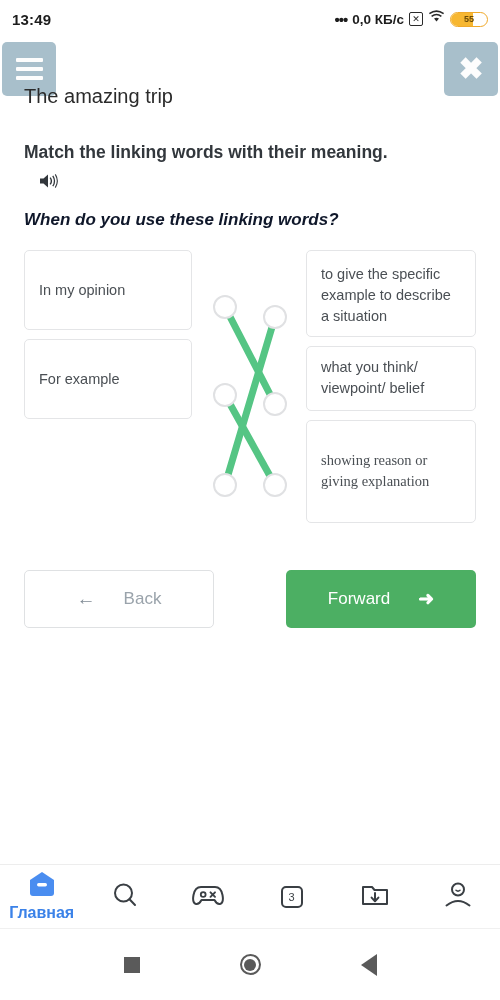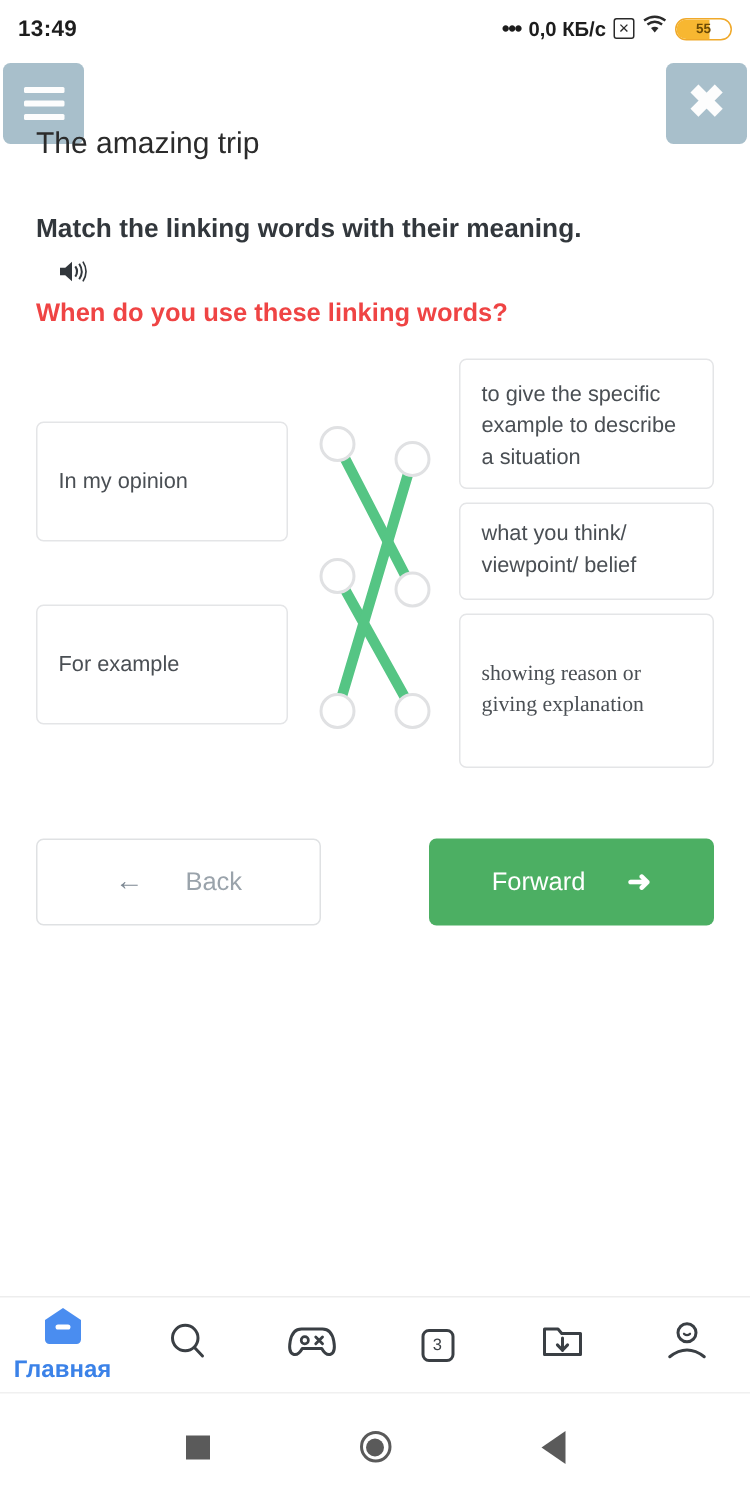--- a/index.html
+++ b/index.html
@@ -75,41 +75,41 @@
   .content { padding: 0 24px; margin-top: 34px; }
   .instruction {
     font-size: 17.5px; font-weight: bold; color: #32373c;
     line-height: 1.25;
   }
   .sound-icon {
     display: inline-block; margin-top: 8px; margin-left: 14px;
     vertical-align: middle;
   }
   .subtitle {
-    margin-top: 4px;
-    font-size: 17px; font-weight: bold; color: #ef4444;
+    margin-top: 16px;
+    font-size: 17px; font-weight: bold; font-style: italic; color: #0f172a;
   }
 
   
   .match-area {
     position: relative; margin-top: 20px; height: 262px;
   }
   .col { position: absolute; top: 0; width: 168px; }
   .col.left { left: 0; }
   .col.right { right: 0; width: 170px; }
 
   .card {
     border: 1px solid #e4e5e7; border-radius: 5px;
     background: #ffffff;
     color: #4a4f54; font-size: 14.5px;
     display: flex; align-items: center;
     padding: 10px 14px;
     margin-bottom: 9px;
   }
-  .card.l1, .card.l2, .card.l3 { height: 80px; margin-top: 42px; }
+  .card.l1, .card.l2, .card.l3 { height: 80px; }
   .card.r1 { height: 87px; align-items: flex-start; line-height: 1.45; }
   .card.r2 { height: 65px; line-height: 1.45; }
   .card.r3 { height: 103px; line-height: 1.45; font-family: Liberation Serif, serif; }
   .card.r1 { padding-top: 13px; }
 
   .dots-layer {
     position: absolute; inset: 0; pointer-events: none;
   }
   .dot {
     position: absolute;

